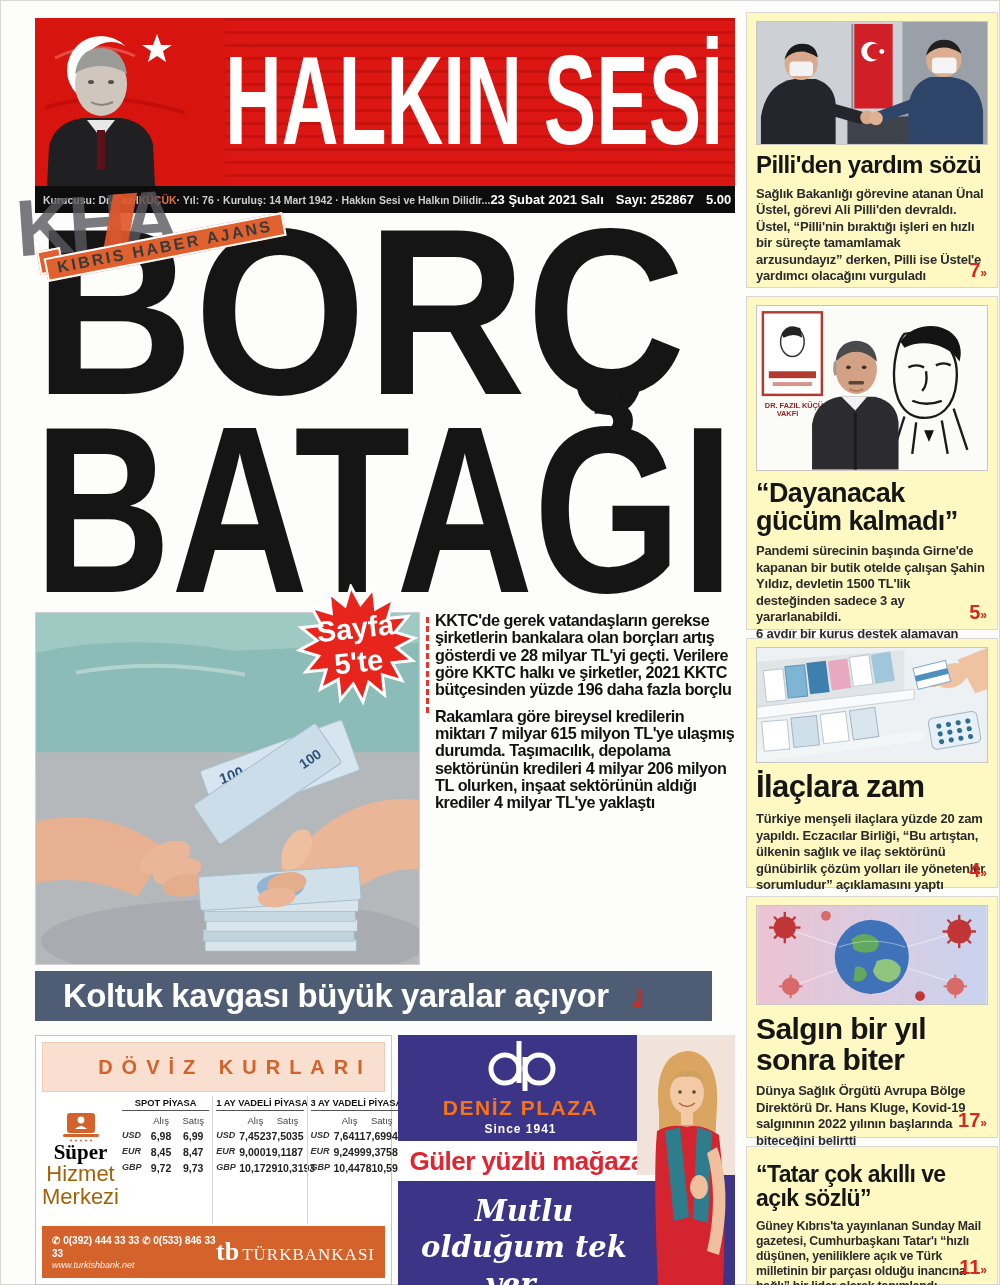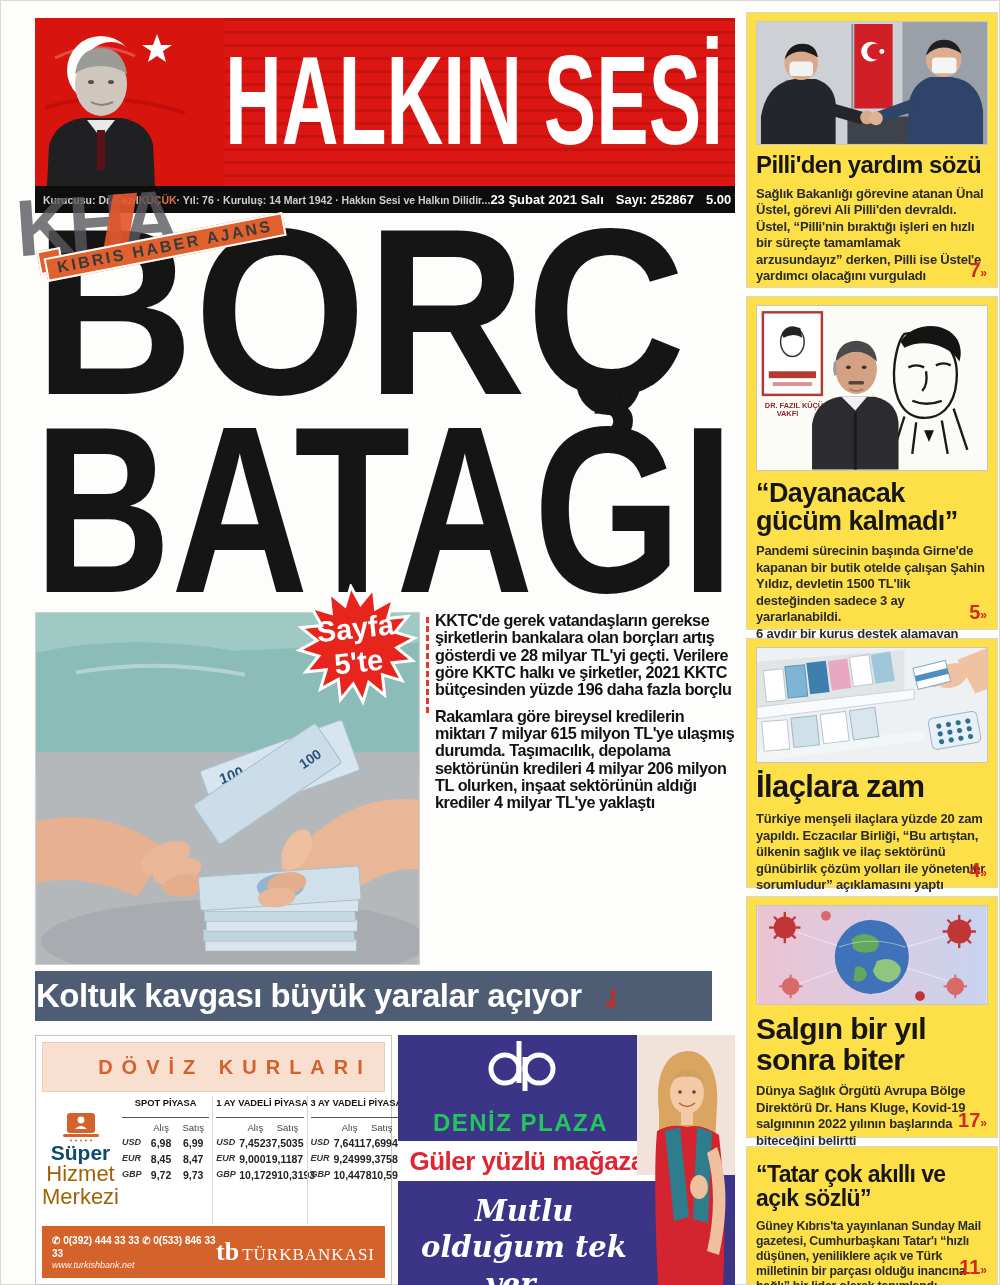--- a/index.html
+++ b/index.html
@@ -32,59 +32,59 @@
   .mainphoto{position:absolute;left:35px;top:612px;width:385px;height:353px;border:1px solid #cfcfcf;box-sizing:border-box;}
   .flash{position:absolute;left:296px;top:584px;width:124px;height:122px;z-index:4;}
   
   .dash-sep{position:absolute;left:426px;top:617px;height:96px;width:0;border-left:3px dashed #e2352b;}
   .storycol{position:absolute;left:435px;top:612px;width:300px;height:356px;overflow:hidden;}
   .storycol .sec{margin-bottom:9px;}
   .storycol .h{font-size:16.2px;font-weight:bold;color:#e2352b;letter-spacing:-0.3px;line-height:1.1;margin-bottom:1px;}
   .storycol .b{font-size:16.2px;font-weight:bold;color:#121212;letter-spacing:-0.45px;line-height:1.07;}
   
   .banner{position:absolute;left:35px;top:971px;width:677px;height:50px;background:#4e5d74;color:#fff;
-    font-size:33px;font-weight:bold;line-height:50px;padding-left:1px;box-sizing:border-box;letter-spacing:-0.5px;}
+    font-size:33px;font-weight:bold;line-height:50px;padding-left:28px;box-sizing:border-box;letter-spacing:-0.5px;}
   .banner-mark{display:inline-block;width:9px;height:18px;background:#b8322a;margin-left:16px;
     clip-path:polygon(55% 0,100% 0,100% 100%,0 100%,0 70%,55% 70%);}
   
   .dk{position:absolute;left:35px;top:1035px;width:357px;height:250px;background:#fff;border:1px solid #c6c6c6;
       padding:6px;box-sizing:border-box;}
   .dk-header{height:48px;background:#f8dfd0;border:1px solid #eecdb6;display:flex;align-items:center;justify-content:center;
       color:#d4622b;font-weight:bold;font-size:20px;letter-spacing:9px;white-space:nowrap;padding-left:43px;}
   .dk-mid{display:flex;height:128px;margin-top:4px;}
   .dk-provider{width:80px;display:flex;flex-direction:column;align-items:center;justify-content:center;line-height:1.02;}
-  .dk-provider .l1{font-size:21px;font-weight:bold;color:#0c4a6e;}
+  .dk-provider .l1{font-size:21px;font-weight:bold;color:#000000;font-family:Liberation Serif, serif;}
   .dk-provider .l2,.dk-provider .l3{font-size:22px;color:#a16207;}
   .dk-groups{flex:1;display:flex;}
   .dk-group{flex:1;padding:2px 3px;border-left:1px solid #d5d5d5;min-width:0;}
   .dk-gh{font-size:9.3px;font-weight:bold;color:#111;text-align:center;border-bottom:1.5px solid #555;
-      padding-bottom:9px;white-space:nowrap;}
+      padding-bottom:2px;white-space:nowrap;}
   .dk-sub,.dk-row{display:grid;grid-template-columns:23px 1fr 1fr;margin-top:4px;}
   .dk-sub span{font-size:9.5px;color:#444;text-align:center;}
   .dk-row .code{font-size:9px;font-style:italic;font-weight:bold;color:#333;}
   .dk-row .v{font-size:10.5px;font-weight:bold;color:#222;text-align:center;white-space:nowrap;}
   .dk-footer{position:absolute;left:6px;right:6px;bottom:6px;height:52px;background:#d4622b;color:#fff;
       display:flex;align-items:center;justify-content:space-between;padding:0 10px;box-sizing:border-box;}
   .dk-phones{font-size:10px;font-weight:bold;line-height:1.3;}
   .dk-web{font-size:9px;font-style:italic;opacity:.92;}
   .dk-bank{font-family:"Liberation Serif",serif;display:flex;align-items:baseline;gap:3px;}
   .dk-bank .mark{font-weight:bold;font-size:26px;}
   .dk-bank .bn{font-size:17px;letter-spacing:1px;}
   
   .ad{position:absolute;left:398px;top:1035px;width:337px;height:250px;background:#3b3487;overflow:hidden;}
   .ad-top{position:absolute;left:0;top:0;width:245px;text-align:center;}
-  .ad-name{font-size:24px;color:#22c55e;font-weight:bold;letter-spacing:1.5px;margin-top:14px;}
+  .ad-name{font-size:21px;color:#f97316;font-weight:bold;letter-spacing:1.5px;margin-top:1px;}
   .ad-since{font-size:12px;color:#fff;font-weight:bold;margin-top:2px;letter-spacing:1px;}
   .ad-band{position:absolute;left:0;top:106px;width:258px;height:40px;background:#fff;display:flex;align-items:center;justify-content:center;z-index:2;}
   .ad-band span{color:#e02430;font-size:26px;font-weight:bold;letter-spacing:-0.5px;}
   .ad-script{position:absolute;left:4px;top:158px;width:244px;color:#fff;text-align:center;
       font-family:"DejaVu Serif",serif;font-style:italic;font-weight:bold;font-size:29px;line-height:1.25;}
   .ad-girl{position:absolute;right:0;top:0;width:98px;height:250px;z-index:3;}
   
-  .card{position:absolute;left:746px;width:252px;background:#fde047;border:1px solid #d9d6d2;
+  .card{position:absolute;left:746px;width:252px;background:#fef9c3;border:1px solid #d9d6d2;
       box-sizing:border-box;padding:8px 9px;}
   .card .ph{display:block;width:100%;border:1px solid #c9c6c2;box-sizing:border-box;background:#fff;}
   .card .t{font-weight:bold;color:#161616;letter-spacing:-0.6px;line-height:1.04;margin-top:8px;}
   .card .bd{font-size:13px;font-weight:bold;color:#2b2b2b;line-height:1.27;letter-spacing:-0.2px;margin-top:8px;white-space:pre-line;}
   .card .ref{position:absolute;right:10px;bottom:5px;color:#d6281e;font-weight:bold;font-size:20px;}
   .card .ref .ar{font-size:12px;}
   #card1{top:12px;height:276px;} #card1 .t{font-size:24px;}
   #card2{top:296px;height:334px;} #card2 .t{font-size:27px;}
   #card3{top:638px;height:250px;} #card3 .t{font-size:31px;}
   #card4{top:896px;height:242px;} #card4 .t{font-size:30px;}

